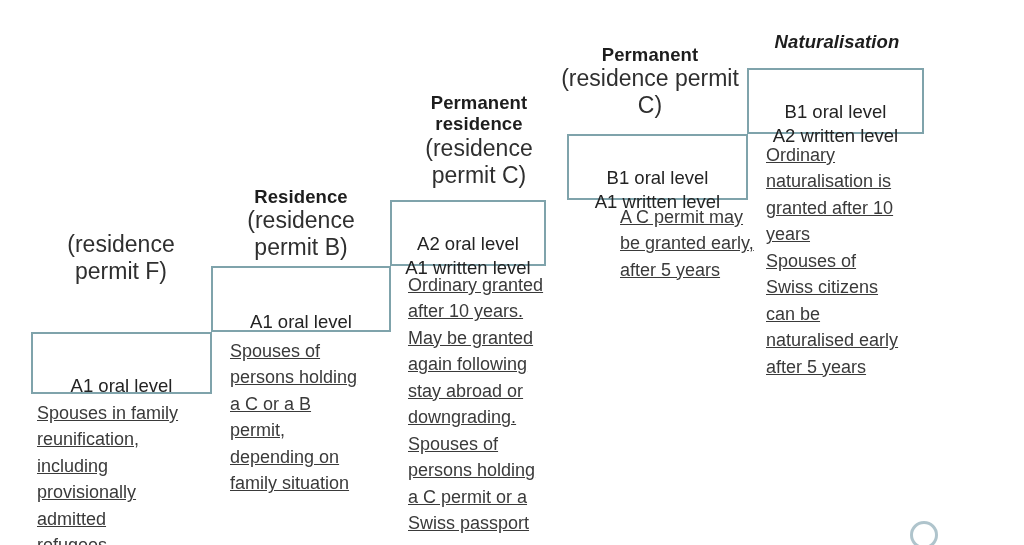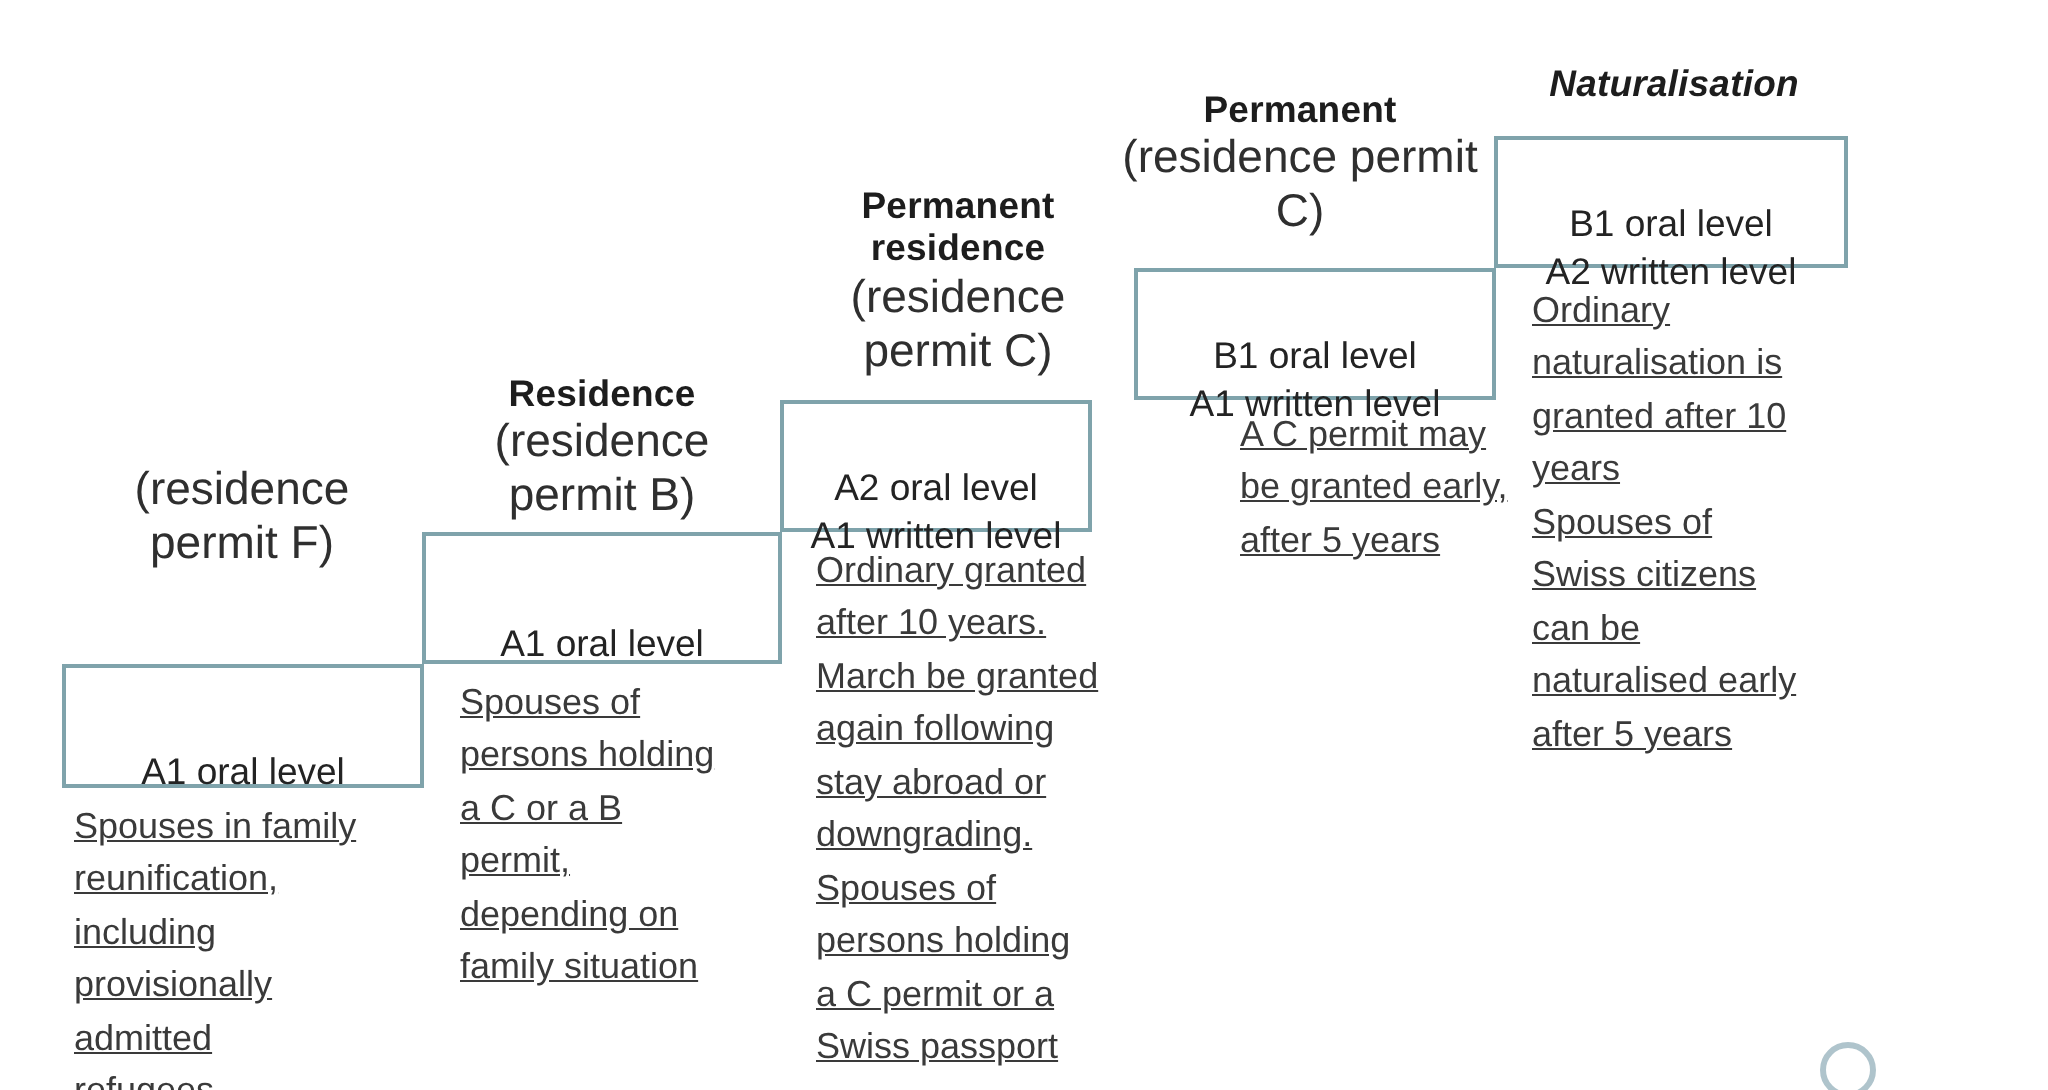--- a/index.html
+++ b/index.html
@@ -143,21 +143,21 @@
 permit C)</span>
     </div>
 
     <div class="level-box" style="left:390px; top:200px; width:156px; height:66px;">
       <span class="level-text">A2 oral level
 A1 written level</span>
     </div>
 
     <div class="stage-desc" style="left:408px; top:272px; width:190px;">Ordinary granted
 after 10 years.
-March be granted
+May be granted
 again following
 stay abroad or
 downgrading.
 Spouses of
 persons holding
 a C permit or a
 Swiss passport</div>
   </div>
 
   <div class="stage">

